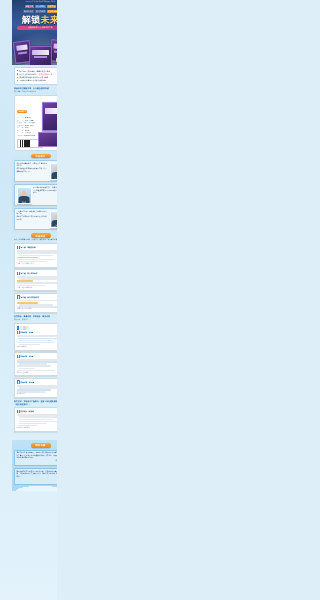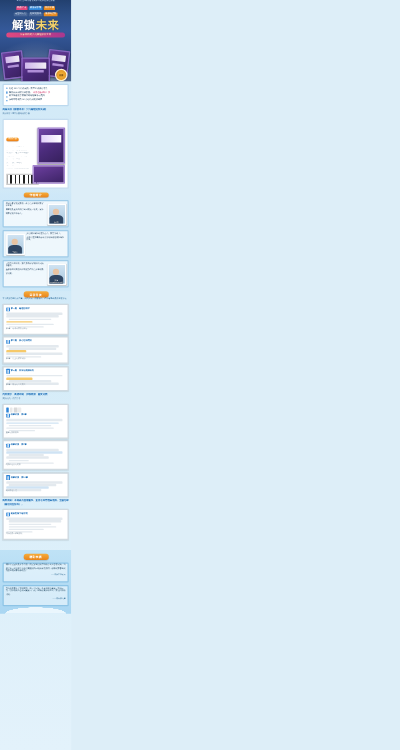--- a/index.html
+++ b/index.html
@@ -8,20 +8,21 @@
     background:#ddeef8;
     font-family:"Liberation Sans","DejaVu Sans",sans-serif;
     -webkit-font-smoothing:none;
   }
   .page{
     position:relative;
     width:57px;
     min-height:600px;
     overflow:hidden;
     background:linear-gradient(#d7ecf8 0%, #cfe8f7 30%, #d9eef9 60%, #e3f2fb 100%);
+    padding-left:12px;
   }
 
   
   .hero{
     position:relative;
     height:65px;
     background:
       radial-gradient(circle at 50% 120%, rgba(255,255,255,.55) 0%, rgba(255,255,255,0) 55%),
       linear-gradient(#22406f 0%, #2d4f86 18%, #35599a 38%, #2c4a84 62%, #24406e 100%);
     overflow:hidden;

